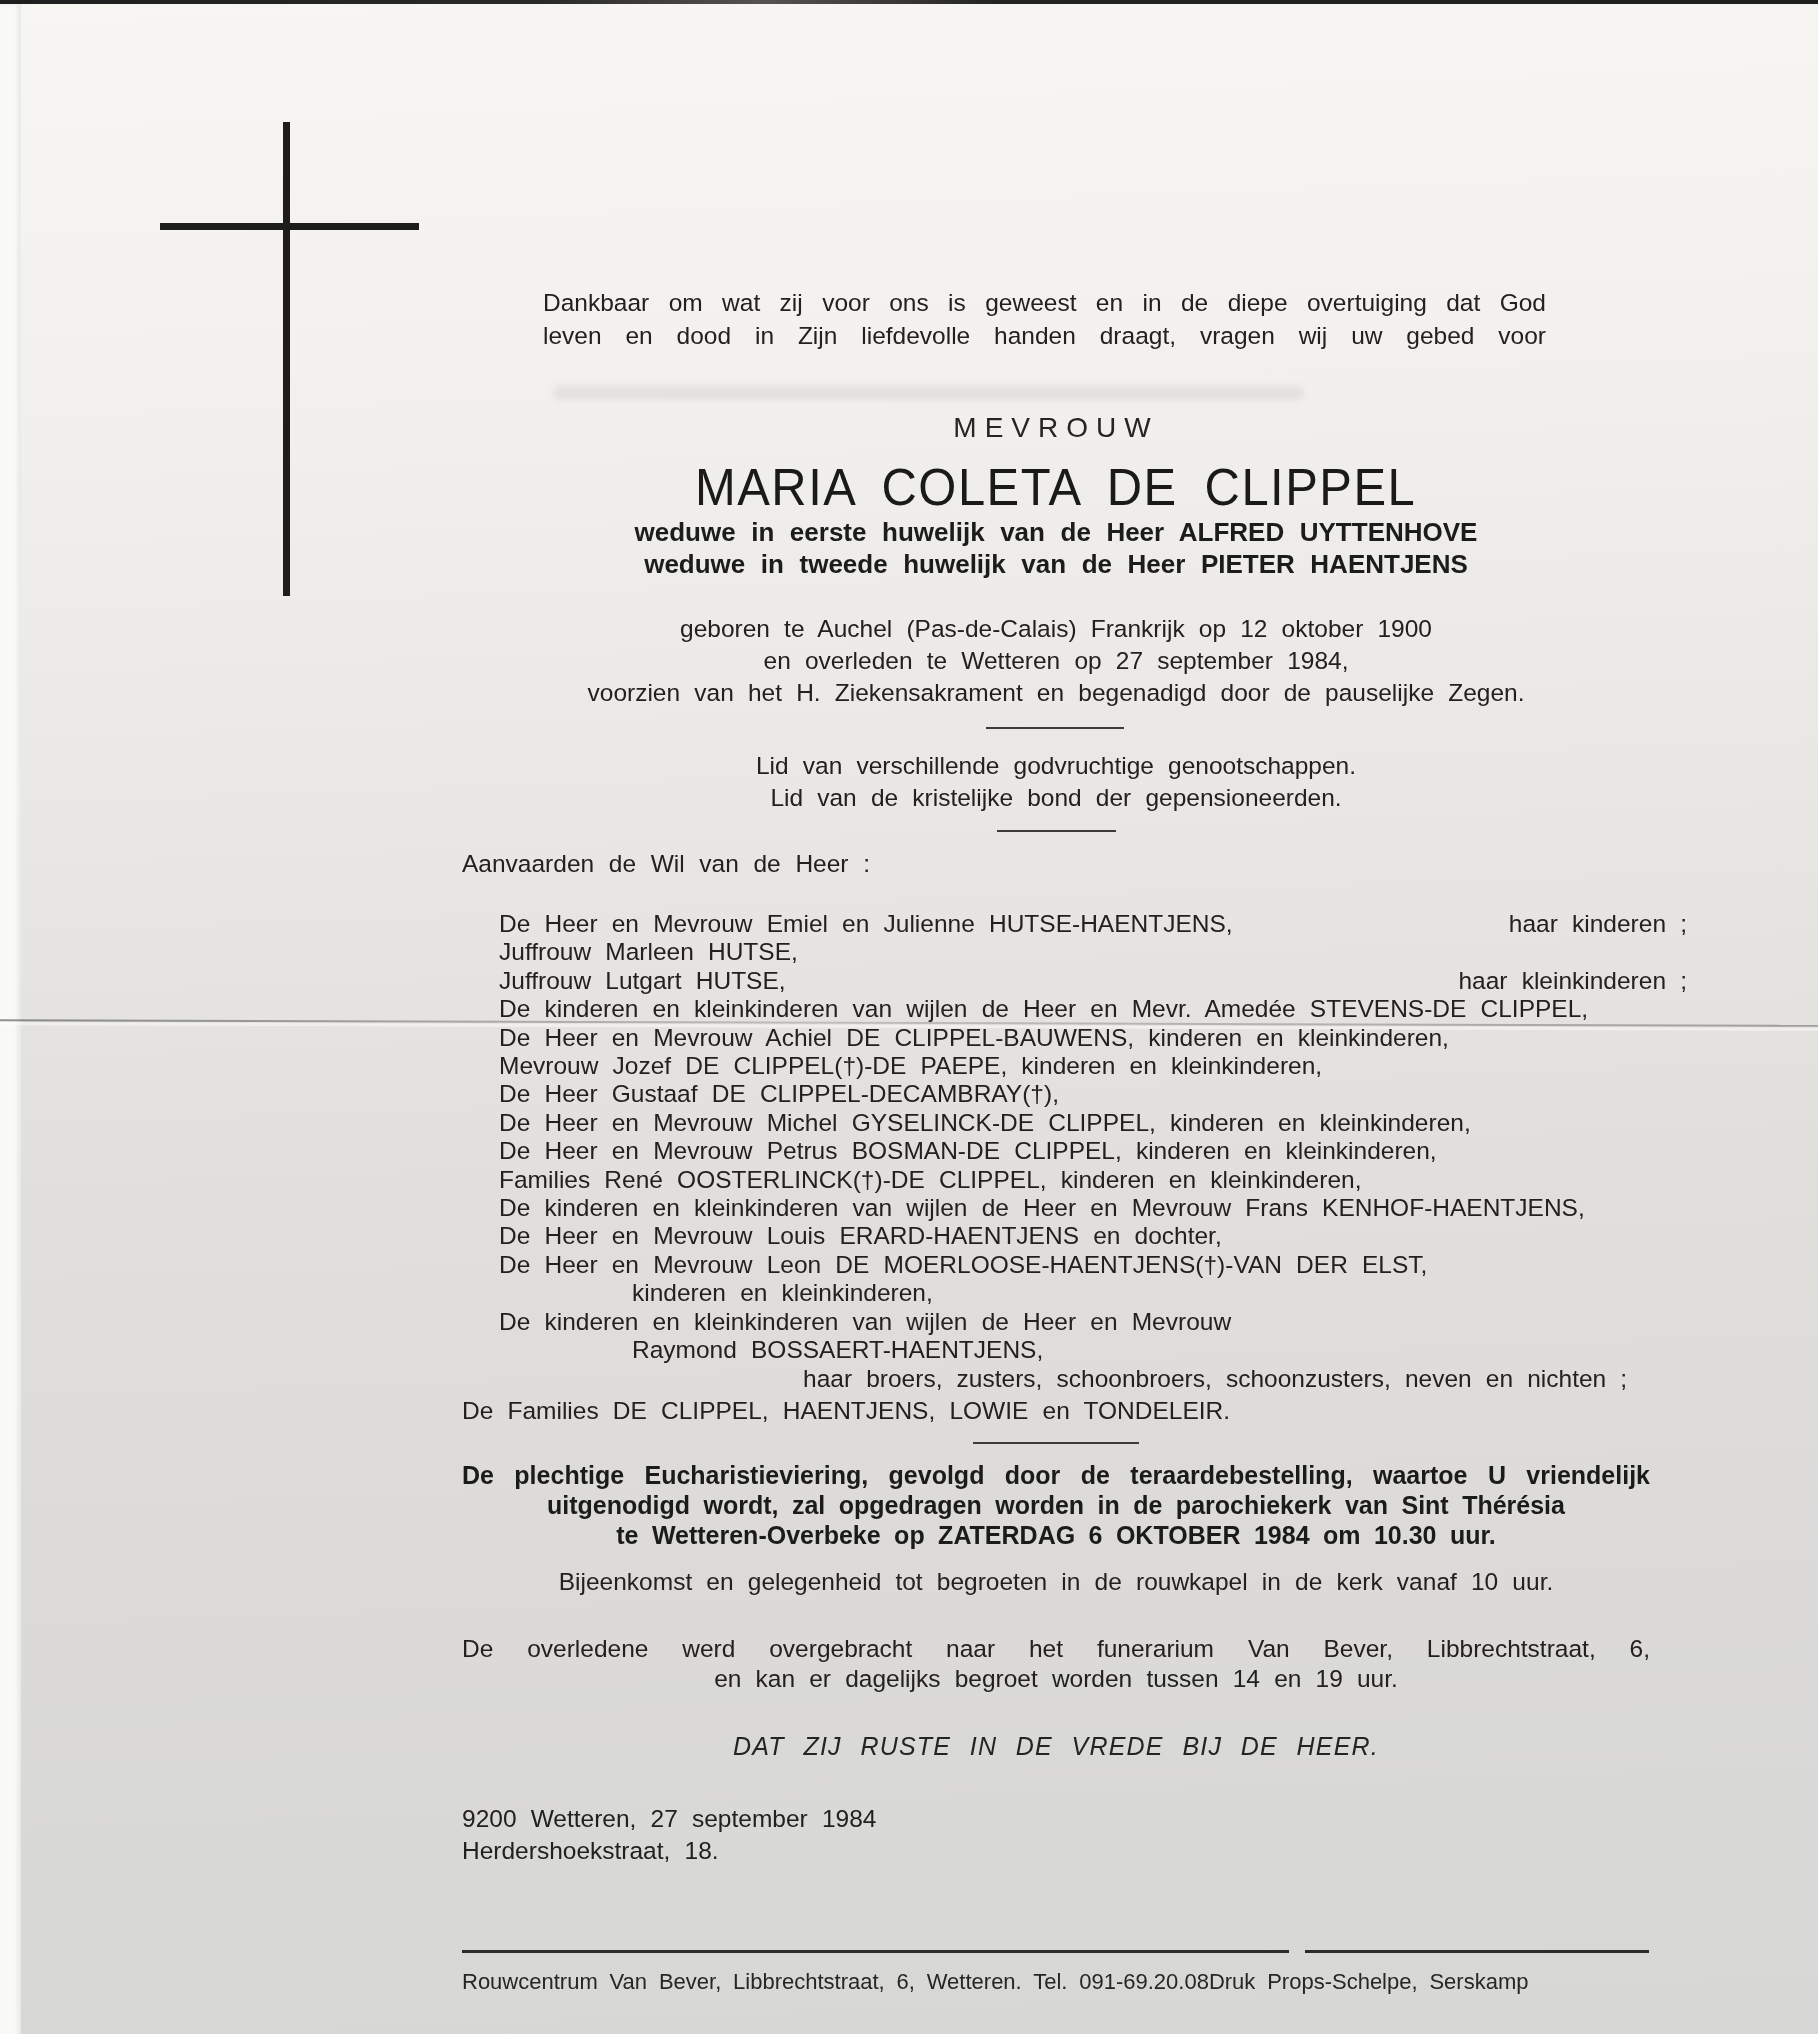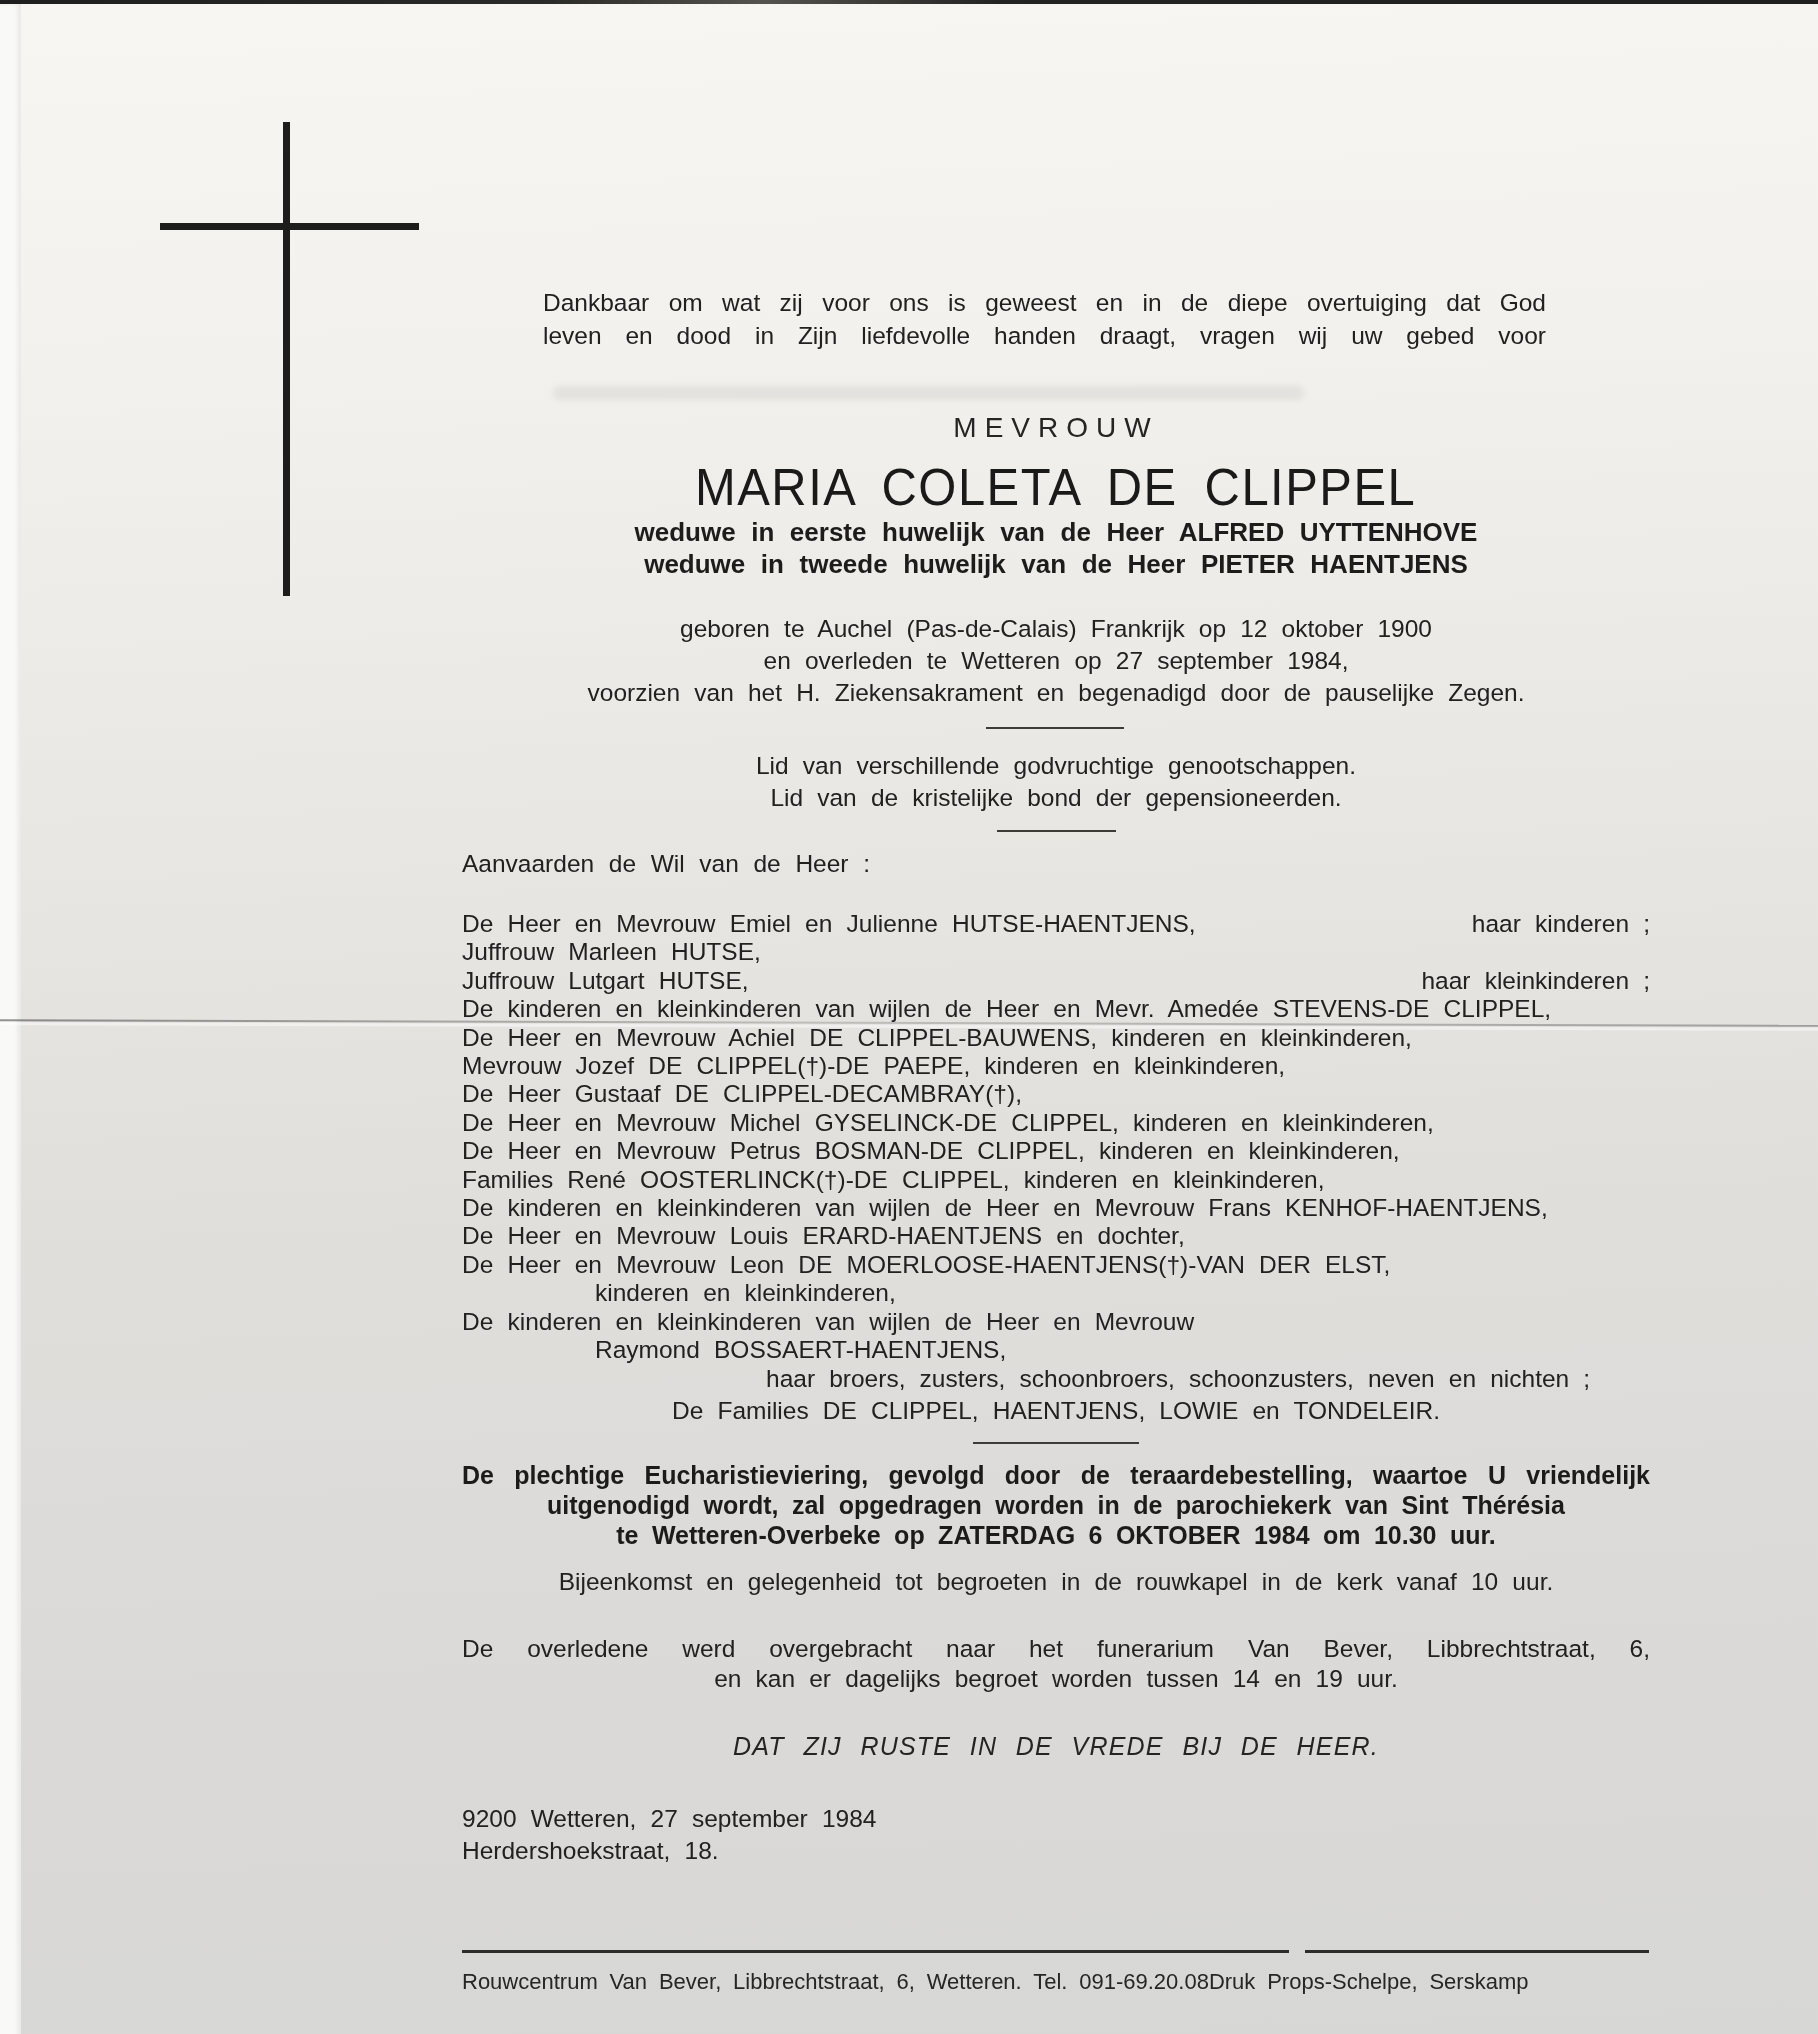--- a/index.html
+++ b/index.html
@@ -45,26 +45,26 @@
   .life{top:613px;text-align:center;font-size:24.5px;line-height:32px;word-spacing:.30em;}
   .memberships{top:750px;text-align:center;font-size:24.5px;line-height:32px;word-spacing:.30em;}
 
   .divider{position:absolute;height:2.4px;background:#3b3b3a;left:50%;}
   .divider-1{top:727px;width:138px;margin-left:-70px;}
   .divider-2{top:830px;width:119px;margin-left:-59px;}
   .divider-3{top:1442px;width:166px;margin-left:-83px;}
 
   .aanvaarden{top:850px;font-size:24.5px;word-spacing:.32em;}
 
-  .family-list{top:910px;font-size:24.5px;}
+  .family-list{top:910px;font-size:24.5px;margin-left:37px;}
   .fam-row{display:flex;justify-content:space-between;line-height:28.4px;white-space:nowrap;word-spacing:.30em;}
   .fam-row.ind1{padding-left:133px;justify-content:flex-start;align-items:flex-end;}
   .fam-row.ind2{padding-left:304px;justify-content:flex-start;}
   .fam-right{word-spacing:.30em;}
-  .families-line{top:1397px;font-size:24.5px;word-spacing:.30em;text-align:center;}
+  .families-line{top:1397px;font-size:24.5px;word-spacing:.30em;}
 
   .announcement{top:1460px;font-weight:700;font-size:25px;line-height:30px;word-spacing:.26em;color:#1b1b1a;}
   .bijeenkomst{top:1568px;text-align:center;font-size:24.5px;word-spacing:.30em;}
   .funerarium{top:1634px;font-size:24.5px;line-height:30px;word-spacing:.30em;}
   .dat-zij{top:1732px;text-align:center;font-size:25px;letter-spacing:1.2px;word-spacing:.42em;color:#242423;font-style:italic;}
   .issue{top:1803px;font-size:24.5px;line-height:32px;word-spacing:.30em;}
 
   .footer-rule{top:1950px;display:flex;}
   .rule-seg{height:3.2px;background:#2c2c2b;}
   .rule-seg-1{width:827px;}

